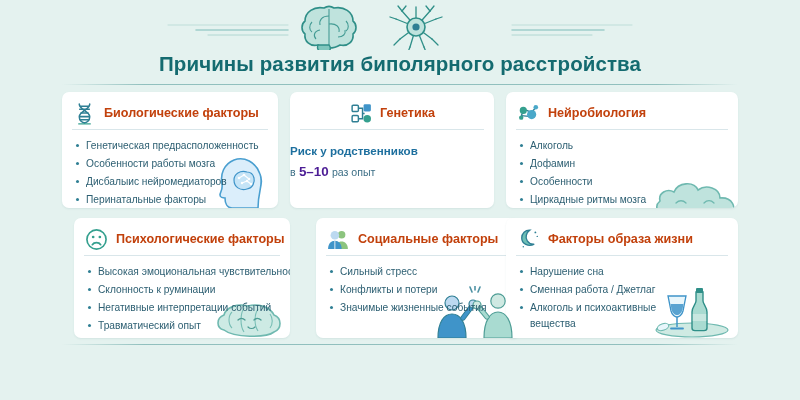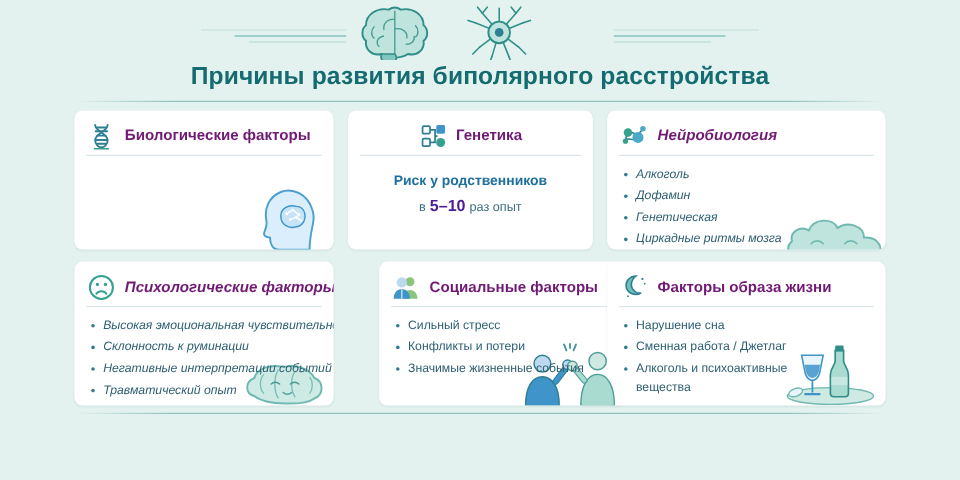--- a/index.html
+++ b/index.html
@@ -32,32 +32,32 @@
   .grid{position:absolute;left:62px;top:92px;width:676px;height:246px;}
   .card{
     position:absolute;
     background:#ffffff;
     border-radius:7px;
     box-shadow:0 1px 2px rgba(60,120,120,.10);
     overflow:hidden;
   }
   .card.c0{left:0;top:0;width:216px;height:116px;}
   .card.c1{left:228px;top:0;width:204px;height:116px;}
-  .card.c2{left:444px;top:0;width:232px;height:116px;font-style:italic;}
-  .card.c3{left:0;top:126px;width:216px;height:120px;font-style:italic;}
+  .card.c2{left:444px;top:0;width:232px;height:116px;}
+  .card.c3{left:12px;top:126px;width:216px;height:120px;}
   .card.c4{left:228px;top:126px;width:204px;height:120px;margin-left:26px;}
   .card.c5{left:444px;top:126px;width:232px;height:120px;}
 
   .card-head{
     position:relative;display:flex;align-items:center;
     height:30px;padding:6px 10px 0 10px;box-sizing:content-box;
   }
   .card-icon{width:25px;height:25px;flex:0 0 25px;margin-right:7px;display:block;}
   .card-title{
-    font-size:12.6px;font-weight:bold;color:#701a75;
+    font-size:12.6px;font-weight:bold;color:#c2410c;
     white-space:nowrap;line-height:1;
   }
   .c1 .card-head{justify-content:center;}
   .c1 .card-icon{margin-right:6px;}
   .head-sep{
     position:absolute;left:10px;right:10px;bottom:-2px;height:1px;
     background:#d9e6ea;
   }
 
   .bullets{margin:10px 0 0 0;padding:0 10px 0 14px;list-style:none;position:relative;z-index:2;}
@@ -70,21 +70,21 @@
     white-space:nowrap;
   }
   .bullets li.wrap{white-space:normal;max-width:150px;}
   .bullets li::before{
     content:"";position:absolute;left:0;top:6px;
     width:3.2px;height:3.2px;border-radius:50%;background:#2f7f94;
   }
 
   
   .stat{
-    margin-top:14px;text-align:center;color:#1d6f9e;
+    margin-top:14px;text-align:left;color:#1d6f9e;
     font-size:11.6px;font-weight:bold;line-height:1.6;
   }
   .stat .num{font-size:13.4px;font-weight:bold;color:#4c1d95;}
   .stat .lite{font-weight:normal;color:#3d6f86;font-size:10.6px;}
 
   
   .deco{position:absolute;pointer-events:none;z-index:1;}
   .deco-head{right:2px;bottom:-2px;width:62px;height:60px;}
   .deco-cloud{right:-6px;bottom:-12px;width:92px;height:52px;}
   .deco-brain{right:4px;bottom:-4px;width:72px;height:44px;}
@@ -184,20 +184,26 @@
         </g>
         <g fill="#ffffff">
             <circle cx="25" cy="28" r="1.3"></circle>
             <circle cx="30" cy="25" r="1.3"></circle>
             <circle cx="35" cy="29" r="1.3"></circle>
             <circle cx="28" cy="33" r="1.2"></circle>
             <circle cx="33" cy="31" r="1.2"></circle>
             <circle cx="37" cy="34" r="1.2"></circle>
           </g>
       </svg>
+      <ul class="bullets">
+        <li>Генетическая предрасположенность</li>
+        <li>Особенности работы мозга</li>
+        <li>Дисбалыис нейромедиаторов</li>
+        <li>Перинатальные факторы</li>
+      </ul>
     </div>
 
     <div class="card c1">
       <div class="card-head">
         <svg class="card-icon" viewBox="0 0 24 24">
           <g stroke="#2f7f94" stroke-width="1.4" fill="none">
             <rect x="3" y="4" width="6" height="6" rx="1"></rect>
             <rect x="3" y="14" width="6" height="6" rx="1"></rect>
             <path d="M9 7 H13 V17 H9"></path>
             <path d="M13 12 H15"></path>
@@ -238,21 +244,21 @@
       <svg class="deco deco-cloud" viewBox="0 0 92 52">
         <path d="M14 46 C5 46 2 38 8 33 C6 25 15 20 22 24 C26 14 42 13 46 22 C54 16 68 20 68 30 C80 29 86 40 78 46 Z" fill="#bfe3dd" stroke="#6fb9b0" stroke-width="1.6"></path>
         <g stroke="#6fb9b0" stroke-width="1.3" fill="none" stroke-linecap="round">
           <path d="M24 35 C27 32 31 32 34 35"></path>
           <path d="M52 35 C55 32 59 32 62 35"></path>
         </g>
       </svg>
       <ul class="bullets">
         <li>Алкоголь</li>
         <li>Дофамин</li>
-        <li>Генетическая</li>
+        <li>Особенности</li>
         <li>Циркадные ритмы мозга</li>
       </ul>
     </div>
 
     <div class="card c3">
       <div class="card-head">
         <svg class="card-icon" viewBox="0 0 24 24">
           <circle cx="12" cy="12" r="9.2" fill="none" stroke="#35a08f" stroke-width="1.6"></circle>
           <circle cx="8.8" cy="9.6" r="1.3" fill="#35a08f"></circle>
           <circle cx="15.2" cy="9.6" r="1.3" fill="#35a08f"></circle>

